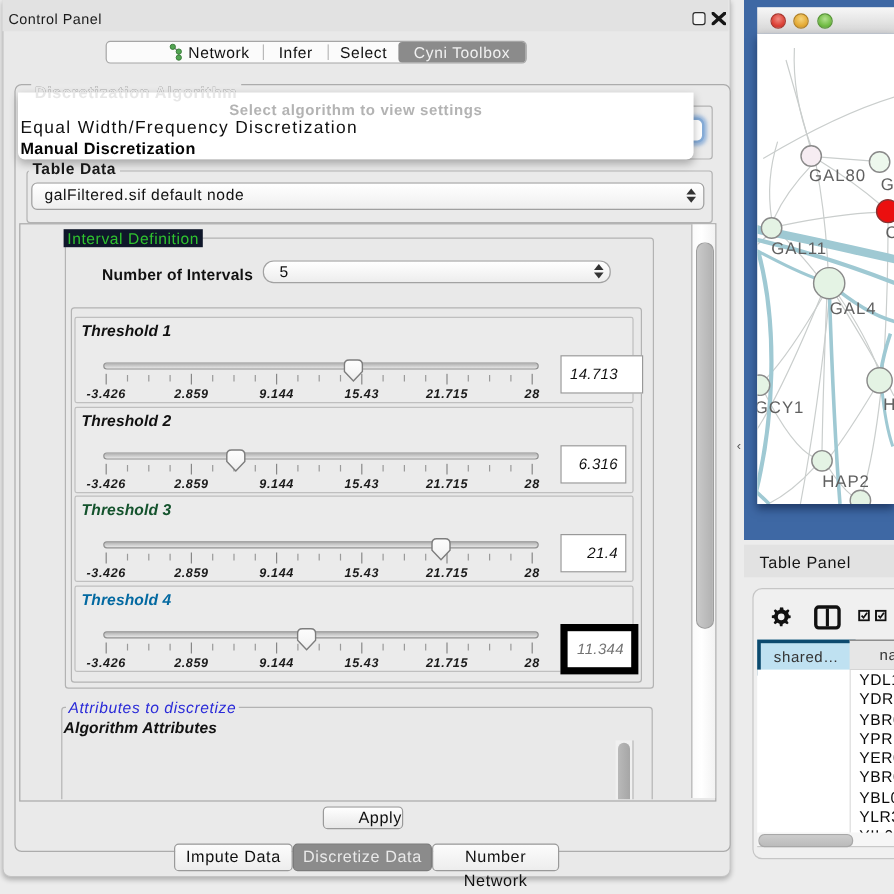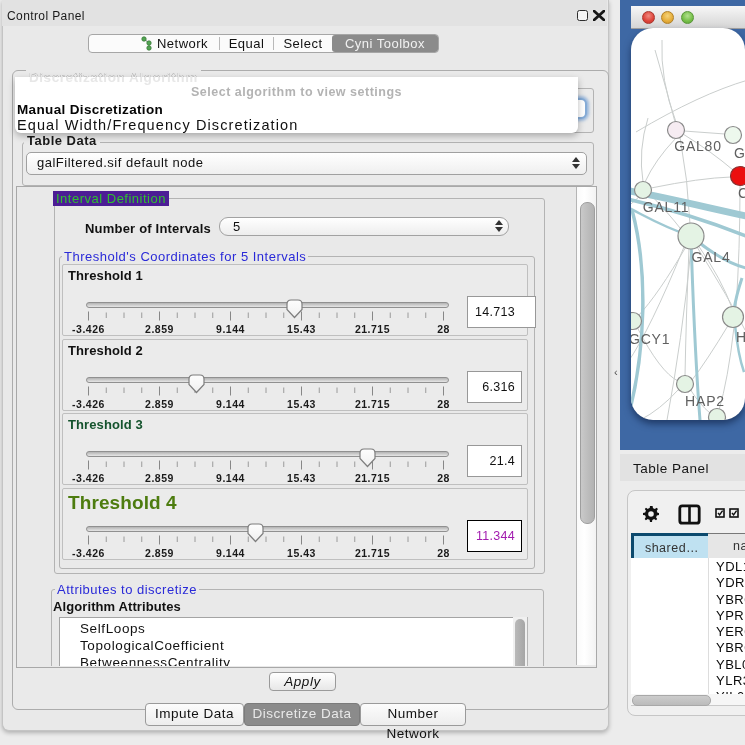--- a/index.html
+++ b/index.html
@@ -24,21 +24,21 @@
   border:1px solid #A6A6A6;border-radius:4px;padding-left:40px;">
   <div style="width:90px;display:flex;align-items:center;justify-content:center;font-size:13px;color:#111;">
     <svg width="13" height="15" viewBox="0 0 13 15" style="margin-right:4px;">
       <line x1="4" y1="3" x2="9" y2="7" stroke="#7a7a7a" stroke-width="1"></line>
       <line x1="9" y1="7" x2="9" y2="12" stroke="#7a7a7a" stroke-width="1"></line>
       <circle cx="4" cy="3" r="2.2" fill="#52A552" stroke="#3A7A3A" stroke-width="0.8"></circle>
       <circle cx="9" cy="7" r="2.2" fill="#52A552" stroke="#3A7A3A" stroke-width="0.8"></circle>
       <circle cx="9" cy="12" r="2.2" fill="#52A552" stroke="#3A7A3A" stroke-width="0.8"></circle>
     </svg>Network</div>
   <div style="width:1px;background:#B9B9B9;margin:2px 0;"></div>
-  <div style="width:53px;display:flex;align-items:center;justify-content:center;font-size:13px;color:#111;">Equal</div>
+  <div style="width:53px;display:flex;align-items:center;justify-content:center;font-size:13px;color:#111;">Infer</div>
   <div style="width:1px;background:#B9B9B9;margin:2px 0;"></div>
   <div style="width:58px;display:flex;align-items:center;justify-content:center;font-size:13px;color:#111;">Select</div>
   <div style="width:106px;display:flex;align-items:center;justify-content:center;font-size:13px;
     background:#8B8B8B;color:#F1F1F1;border-radius:3px;">Cyni Toolbox</div>
 </div>
 
 <div class="abs" style="left:12px;top:70px;width:595px;height:638px;background:#EAEAEA;
   border:1px solid #ACACAC;border-radius:6px;"></div>
 
 <div class="abs" style="left:20px;top:88px;width:572px;height:43px;border:1px solid #B3B3B3;border-radius:3px;"></div>
@@ -54,40 +54,39 @@
 <div class="abs" style="left:26px;top:152px;width:559px;height:21px;background:linear-gradient(180deg,#FFFFFF,#EFEFEF);
   border:1px solid #A0A0A0;border-radius:5px;"></div>
 <div class="abs" style="left:37px;top:155px;font-size:13px;color:#111;">galFiltered.sif default node</div>
 <div class="abs" style="left:572px;top:157px;width:0;height:0;border-left:4px solid transparent;border-right:4px solid transparent;border-bottom:5px solid #333;"></div>
 <div class="abs" style="left:572px;top:164px;width:0;height:0;border-left:4px solid transparent;border-right:4px solid transparent;border-top:5px solid #333;"></div>
 
 <div class="abs" style="left:15px;top:77px;width:563px;height:56px;background:#FFFFFF;
   border-radius:0 0 6px 6px;box-shadow:0 3px 7px rgba(0,0,0,0.28);z-index:20;"></div>
 <div class="abs" style="left:15px;top:77px;width:563px;z-index:21;">
   <div style="margin-top:8px;height:15px;text-align:center;font-size:12.5px;letter-spacing:0.5px;font-weight:bold;color:#B3B3B3;">Select algorithm to view settings</div>
+  <div style="margin-top:-1px;height:15px;padding-left:2px;font-size:14.5px;letter-spacing:1.1px;color:#101010;">Equal Width/Frequency Discretization</div>
   <div style="margin-top:2px;height:16px;padding-left:2px;font-size:13.5px;letter-spacing:0.35px;font-weight:bold;color:#050505;">Manual Discretization</div>
-  <div style="margin-top:-1px;height:15px;padding-left:2px;font-size:14.5px;letter-spacing:1.1px;color:#101010;">Equal Width/Frequency Discretization</div>
 </div>
 
 <div class="abs" style="left:16px;top:186px;width:579px;height:480px;border:1px solid #A8A8A8;background:#E9E9E9;overflow:hidden;">
 <div style="position:relative;width:100%;height:100%;">
 
   <div class="abs" style="left:37px;top:11px;width:489px;height:374px;border:1px solid #B3B3B3;border-radius:3px;"></div>
-  <div class="abs" style="left:36px;top:4px;font-size:13px;color:#2FC12F;background:#4c1d95;padding:0 3px;">Interval Definition</div>
+  <div class="abs" style="left:36px;top:4px;font-size:13px;color:#2FC12F;background:#0f172a;padding:0 3px;">Interval Definition</div>
   <div class="abs" style="left:68px;top:34px;font-size:13px;font-weight:bold;letter-spacing:0.2px;color:#111;">Number of Intervals</div>
   <div class="abs" style="left:202px;top:30px;width:288px;height:17px;background:linear-gradient(180deg,#FFFFFF,#EDEDED);border:1px solid #A2A2A2;border-radius:9px;"></div>
   <div class="abs" style="left:216px;top:32px;font-size:13px;color:#111;">5</div>
   <div class="abs" style="left:478px;top:33px;width:0;height:0;border-left:4px solid transparent;border-right:4px solid transparent;border-bottom:5px solid #333;"></div>
   <div class="abs" style="left:478px;top:40px;width:0;height:0;border-left:4px solid transparent;border-right:4px solid transparent;border-top:5px solid #333;"></div>
 
   <div class="abs" style="left:42px;top:69px;width:474px;height:311px;border:1px solid #B3B3B3;border-radius:3px;"></div>
-  <div class="abs" style="left:45px;top:62px;font-size:13px;color:#2A2AD8;background:#E9E9E9;padding:0 2px;">Threshold's Coordinates for 5 Intervals</div>
-</div>
-</div>
-<div class="abs" style="left:16px;top:186px;width:579px;height:480px;overflow:hidden;pointer-events:none;">
+</div>
+</div>
+<div class="abs" style="left:16px;top:186px;width:579px;height:480px;overflow:hidden;pointer-events:none;font-style:italic;">
 <div style="position:relative;width:100%;height:100%;">
 <div class="abs" style="left:46px;top:78px;width:464px;height:70px;background:#EBEBEB;border:1px solid #BFBFBF;border-radius:2px;"></div>
 <div class="abs" style="left:52px;top:82px;font-size:13px;font-weight:bold;letter-spacing:0.1px;color:#111;">Threshold 1</div>
 <div class="abs" style="left:70px;top:116px;width:361px;height:4px;border:1px solid #909090;border-radius:3px;background:linear-gradient(180deg,#B3B3B3,#E6E6E6);"></div>
 <svg class="abs" style="left:70px;top:125px;" width="360" height="11" viewBox="0 0 360 11">
         <line x1="2.50" y1="0.5" x2="2.50" y2="9.5" stroke="#878787" stroke-width="1"></line>
         <line x1="20.25" y1="1.5" x2="20.25" y2="7" stroke="#9a9a9a" stroke-width="1"></line>
         <line x1="38.00" y1="1.5" x2="38.00" y2="7" stroke="#9a9a9a" stroke-width="1"></line>
         <line x1="55.75" y1="1.5" x2="55.75" y2="7" stroke="#9a9a9a" stroke-width="1"></line>
         <line x1="73.50" y1="0.5" x2="73.50" y2="9.5" stroke="#878787" stroke-width="1"></line>
@@ -205,21 +204,21 @@
           <linearGradient id="tg227" x1="0" y1="0" x2="0" y2="1">
             <stop offset="0" stop-color="#FDFDFD"></stop>
             <stop offset="0.55" stop-color="#F6F6F6"></stop>
             <stop offset="1" stop-color="#EDEDED"></stop>
           </linearGradient>
         </defs>
         <path d="M1,5 Q1,1 5,1 L12,1 Q16,1 16,5 L16,10.5 L8.5,18.5 L1,10.5 Z" fill="url(#tg227)" stroke="#7d7d7d" stroke-width="1.2"></path>
       </svg>
 <div class="abs" style="left:451px;top:259px;width:47px;height:30px;background:#fff;border:1px solid #989898;font-size:12.5px;letter-spacing:0.3px;color:#111;text-align:right;line-height:30px;padding-right:6px;">21.4</div>
 <div class="abs" style="left:46px;top:302px;width:464px;height:70px;background:#EBEBEB;border:1px solid #BFBFBF;border-radius:2px;"></div>
-<div class="abs" style="left:52px;top:306px;font-size:19px;font-weight:bold;letter-spacing:0.1px;color:#4d7c0f;">Threshold 4</div>
+<div class="abs" style="left:52px;top:306px;font-size:13px;font-weight:bold;letter-spacing:0.1px;color:#0369a1;">Threshold 4</div>
 <div class="abs" style="left:70px;top:340px;width:361px;height:4px;border:1px solid #909090;border-radius:3px;background:linear-gradient(180deg,#B3B3B3,#E6E6E6);"></div>
 <svg class="abs" style="left:70px;top:349px;" width="360" height="11" viewBox="0 0 360 11">
         <line x1="2.50" y1="0.5" x2="2.50" y2="9.5" stroke="#878787" stroke-width="1"></line>
         <line x1="20.25" y1="1.5" x2="20.25" y2="7" stroke="#9a9a9a" stroke-width="1"></line>
         <line x1="38.00" y1="1.5" x2="38.00" y2="7" stroke="#9a9a9a" stroke-width="1"></line>
         <line x1="55.75" y1="1.5" x2="55.75" y2="7" stroke="#9a9a9a" stroke-width="1"></line>
         <line x1="73.50" y1="0.5" x2="73.50" y2="9.5" stroke="#878787" stroke-width="1"></line>
         <line x1="91.25" y1="1.5" x2="91.25" y2="7" stroke="#9a9a9a" stroke-width="1"></line>
         <line x1="109.00" y1="1.5" x2="109.00" y2="7" stroke="#9a9a9a" stroke-width="1"></line>
         <line x1="126.75" y1="1.5" x2="126.75" y2="7" stroke="#9a9a9a" stroke-width="1"></line>
@@ -246,51 +245,48 @@
 <svg class="abs" style="left:230.5px;top:337px;" width="17" height="20" viewBox="0 0 17 20">
         <defs>
           <linearGradient id="tg302" x1="0" y1="0" x2="0" y2="1">
             <stop offset="0" stop-color="#FDFDFD"></stop>
             <stop offset="0.55" stop-color="#F6F6F6"></stop>
             <stop offset="1" stop-color="#EDEDED"></stop>
           </linearGradient>
         </defs>
         <path d="M1,5 Q1,1 5,1 L12,1 Q16,1 16,5 L16,10.5 L8.5,18.5 L1,10.5 Z" fill="url(#tg302)" stroke="#7d7d7d" stroke-width="1.2"></path>
       </svg>
-<div class="abs" style="left:451px;top:334px;width:47px;height:30px;background:#fff;border:1px solid #000000;font-size:12.5px;letter-spacing:0.3px;color:#a21caf;text-align:right;line-height:30px;padding-right:6px;">11.344</div>
+<div class="abs" style="left:451px;top:334px;width:47px;height:30px;background:#fff;border:6px solid #000000;font-size:12.5px;letter-spacing:0.3px;color:#737373;text-align:right;line-height:30px;padding-right:6px;">11.344</div>
 <div class="abs" style="left:35px;top:403px;width:491px;height:120px;border:1px solid #B3B3B3;border-radius:3px;"></div>
 <div class="abs" style="left:39px;top:396px;font-size:13px;color:#2A2AD8;background:#E9E9E9;padding:0 2px;">Attributes to discretize</div>
 <div class="abs" style="left:37px;top:413px;font-size:13px;font-weight:bold;letter-spacing:0.1px;color:#111;">Algorithm Attributes</div>
-<div class="abs" style="left:43px;top:431px;width:467px;height:60px;background:#fff;border:1px solid #A4A4A4;overflow:hidden;">
-        <div style="margin:3px 0 0 20px;font-size:13.5px;letter-spacing:0.6px;color:#111;line-height:16.8px;">SelfLoops<br>TopologicalCoefficient<br>BetweennessCentrality</div>
-      </div>
 <div class="abs" style="left:497px;top:431px;width:14px;height:60px;background:#F0F0F0;border-right:1px solid #B6B6B6;"></div>
 <div class="abs" style="left:499px;top:433px;width:10px;height:56px;background:linear-gradient(90deg,#B9B9B9,#A6A6A6);border-radius:5px 5px 0 0;"></div>
 </div>
   </div>
 
 <div class="abs" style="left:576px;top:187px;width:19px;height:478px;background:linear-gradient(90deg,#FAFAFA,#FFFFFF 40%,#F2F2F2);border-left:1px solid #B5B5B5;"></div>
 <div class="abs" style="left:580px;top:202px;width:13px;height:320px;background:linear-gradient(90deg,#C9C9C9,#B2B2B2);border:1px solid #9E9E9E;border-radius:7px;"></div>
 
 <div class="abs" style="left:269px;top:672px;width:65px;height:17px;background:linear-gradient(180deg,#FFFFFF,#E7E7E7);
-  border:1px solid #9A9A9A;border-radius:4px;font-size:13.5px;color:#111;text-align:center;line-height:17px;font-style:italic;">Apply</div>
+  border:1px solid #9A9A9A;border-radius:4px;font-size:13.5px;color:#111;text-align:right;line-height:17px;">Apply</div>
 
 <div class="abs" style="left:145px;top:703px;width:97px;height:21px;background:linear-gradient(180deg,#FCFCFC,#EDEDED);border:1px solid #9A9A9A;border-radius:4px;font-size:13.5px;color:#111;text-align:center;line-height:20px;">Impute Data</div>
 <div class="abs" style="left:244px;top:703px;width:114px;height:21px;background:#8B8B8B;border:1px solid #7B7B7B;border-radius:4px;font-size:13.5px;color:#E9E9E9;text-align:center;line-height:20px;">Discretize Data</div>
 <div class="abs" style="left:360px;top:703px;width:104px;height:21px;background:linear-gradient(180deg,#FCFCFC,#EDEDED);border:1px solid #9A9A9A;border-radius:4px;font-size:13.5px;color:#111;text-align:center;line-height:20px;">Number Network</div>
 
 <div class="abs" style="left:614px;top:366px;font-size:11px;color:#555;">‹</div>
 
 <div class="abs" style="left:620px;top:0;width:125px;height:450px;background:#3E68A4;"></div>
 <div class="abs" style="left:631px;top:6px;width:114px;height:22px;background:linear-gradient(180deg,#F7F7F7,#D5D5D5);border-bottom:1px solid #9E9E9E;"></div>
 <div class="abs" style="left:642px;top:11px;width:11px;height:11px;border-radius:50%;background:radial-gradient(circle at 50% 35%,#F08A80,#DD4238 60%,#C03A31);border:0.5px solid #A8362E;"></div>
 <div class="abs" style="left:661px;top:11px;width:11px;height:11px;border-radius:50%;background:radial-gradient(circle at 50% 35%,#F5D37A,#E5AC38 60%,#C98F2A);border:0.5px solid #B08026;"></div>
 <div class="abs" style="left:681px;top:11px;width:11px;height:11px;border-radius:50%;background:radial-gradient(circle at 50% 35%,#B2E08E,#74BE47 60%,#5CA038);border:0.5px solid #579537;"></div>
 
-<div class="abs" style="left:631px;top:28px;width:114px;height:392px;background:#fff;overflow:hidden;box-shadow:0 4px 7px rgba(8,22,54,0.55);border-radius:22px;">
+<div class="abs" style="left:631px;top:28px;width:114px;height:392px;background:#fff;overflow:hidden;box-shadow:0 4px 7px rgba(8,22,54,0.55);">
 <svg width="114" height="392" viewBox="631 28 114 392">
   <g fill="none" stroke="#CACECD" stroke-width="1">
     <path d="M636,132 Q700,94 748,80"></path>
     <path d="M655,50 Q668,95 675,122"></path>
     <path d="M676,122 Q660,80 662,40"></path>
     <path d="M676,138 Q655,160 645,182"></path>
     <path d="M680,137 Q688,180 690,224"></path>
     <path d="M683,134 Q712,152 733,170"></path>
     <path d="M684,131 L725,134"></path>
     <path d="M651,188 Q700,178 731,177"></path>

